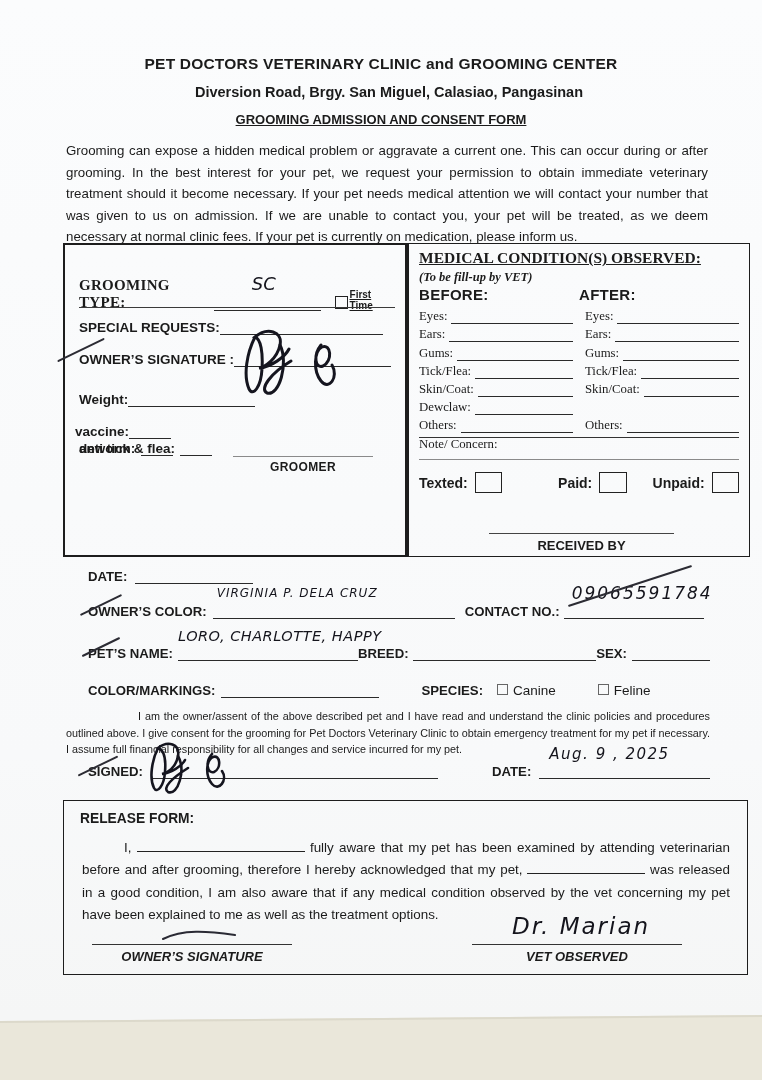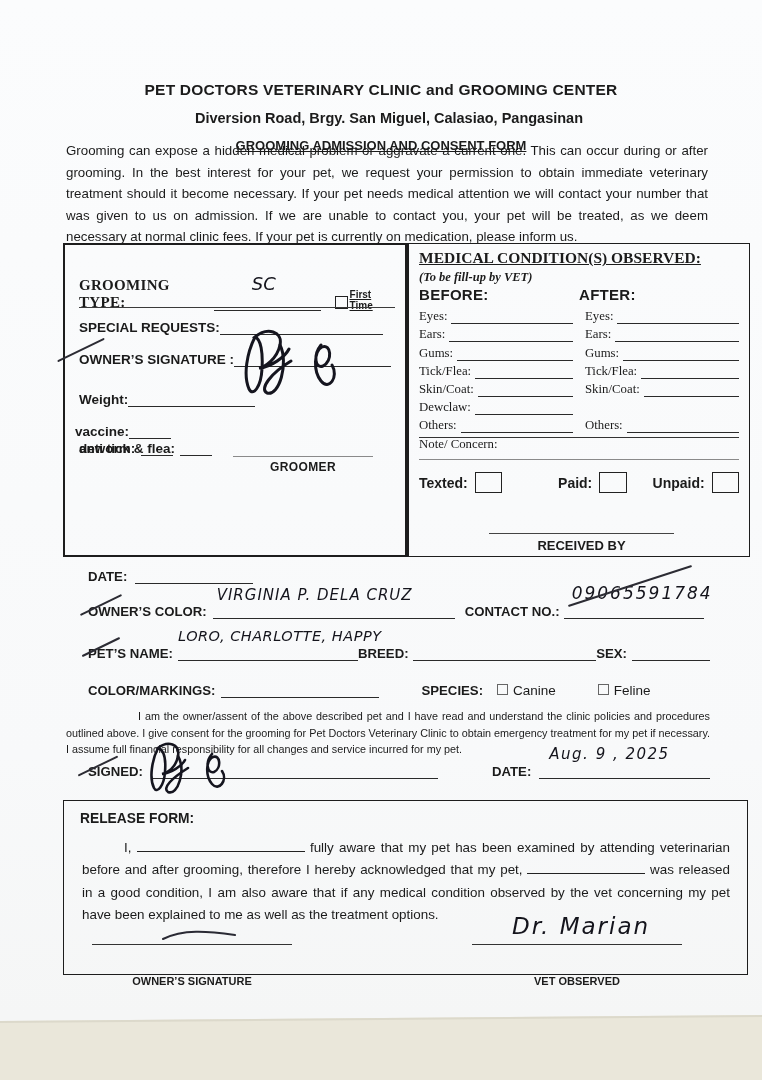--- a/index.html
+++ b/index.html
@@ -1,21 +1,21 @@
 <!DOCTYPE html>
 <html><head>
 <meta charset="utf-8">
 <style>
   html,body{margin:0;padding:0;background:#e8e8e8;}
   .page{position:relative;width:762px;height:1080px;margin:0 auto;overflow:hidden;
         background:linear-gradient(180deg,#fbfcfd 0%,#f8f9fa 70%,#f5f6f6 94%);
         font-family:"Liberation Sans",sans-serif;color:#1b1b1b;}
   .abs{position:absolute;}
   .bold{font-weight:bold;}
-  .center{text-align:center;margin-top:26px;}
+  .center{text-align:center;}
   .row{display:flex;align-items:flex-end;}
   .fill{border-bottom:1.2px solid #2a2a2a;height:15px;}
   .fill.gray{border-bottom-color:#8a8a8a;}
   .hw{font-family:"DejaVu Sans",sans-serif;font-style:italic;color:#14141c;white-space:nowrap;}
   .slash{position:absolute;background:#2c2c34;height:2px;border-radius:2px;transform:rotate(-26deg);}
   .cbx{display:inline-block;border:1.6px solid #222;background:transparent;}
   
   .hdr1{top:55px;left:0;width:100%;font-size:15.5px;letter-spacing:.2px;}
   .hdr2{top:84px;left:8px;width:100%;font-size:14.5px;}
   .hdr3{top:112px;left:0;width:100%;font-size:13px;text-decoration:underline;}
@@ -34,21 +34,21 @@
   .mcol{flex:1;display:flex;align-items:flex-end;}
   .mcol .fill{height:13px;}
   .paybox{width:27px;height:19px;border:1.8px solid #222;margin-left:7px;}
   
   .fld{font-size:13.2px;font-weight:bold;}
   .consent{top:708px;left:66px;width:644px;font-size:10.8px;line-height:1.55;text-align:justify;text-indent:72px;}
   
   .relbox{top:800px;left:63px;width:683px;height:173px;border:1.8px solid #1d1d1d;}
   .reltxt{position:absolute;top:36px;left:18px;width:648px;font-size:13.4px;line-height:1.66;text-align:justify;}
   .blank{display:inline-block;border-bottom:1.2px solid #222;height:13px;vertical-align:baseline;}
-  .sigcap{font-size:11px;font-weight:bold;}
+  .sigcap{font-size:13px;font-weight:bold;font-style:italic;}
   .bottom-strip{position:absolute;left:-10px;top:1018px;width:790px;height:75px;
         background:#eae7da;border-top:2px solid #dcd9cb;transform:rotate(-.45deg);}
 </style>
 </head>
 <body>
 
 <div class="page">
 
   <div class="abs hdr1 center bold">PET DOCTORS VETERINARY CLINIC and GROOMING CENTER</div>
   <div class="abs hdr2 center bold">Diversion Road, Brgy. San Miguel, Calasiao, Pangasinan</div>
@@ -213,21 +213,21 @@
   </div>
 
   <div class="abs row" style="top:568px;left:88px;width:220px;">
     <span class="fld">DATE:</span>
     <span class="fill" style="width:118px;margin-left:8px;"></span>
   </div>
 
   <div class="abs row" style="top:603px;left:88px;right:58px;">
     <span class="fld">OWNER’S COLOR:</span>
     <span class="fill" style="width:242px;margin-left:6px;position:relative;">
-      <span class="hw" style="position:absolute;left:4px;top:-17px;font-size:15px;letter-spacing:1px;">VIRGINIA P. DELA CRUZ</span>
+      <span class="hw" style="position:absolute;left:4px;top:-17px;font-size:12px;letter-spacing:1px;">VIRGINIA P. DELA CRUZ</span>
     </span>
     <span class="fld" style="margin-left:10px;">CONTACT NO.:</span>
     <span class="fill" style="flex:1;margin-left:4px;position:relative;">
       <span class="hw" style="position:absolute;left:8px;top:-20px;font-size:17px;letter-spacing:2px;">09065591784</span>
     </span>
   </div>
   <div class="slash" style="top:604px;left:78px;width:46px;"></div>
   <div class="slash" style="top:585px;left:565px;width:130px;transform:rotate(-18deg);"></div>
 
   <div class="abs row" style="top:645px;left:88px;right:52px;">

